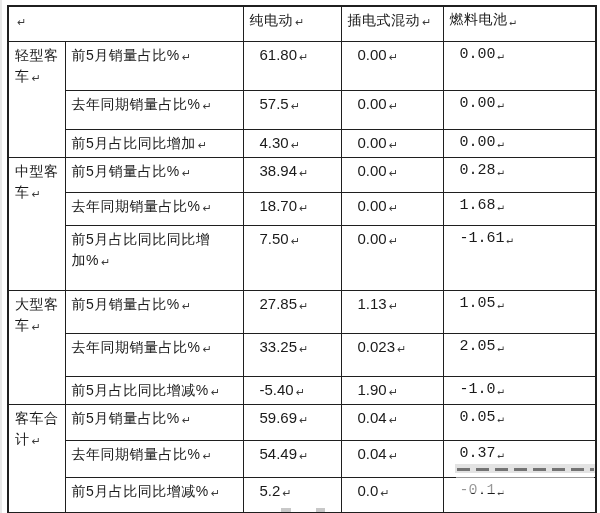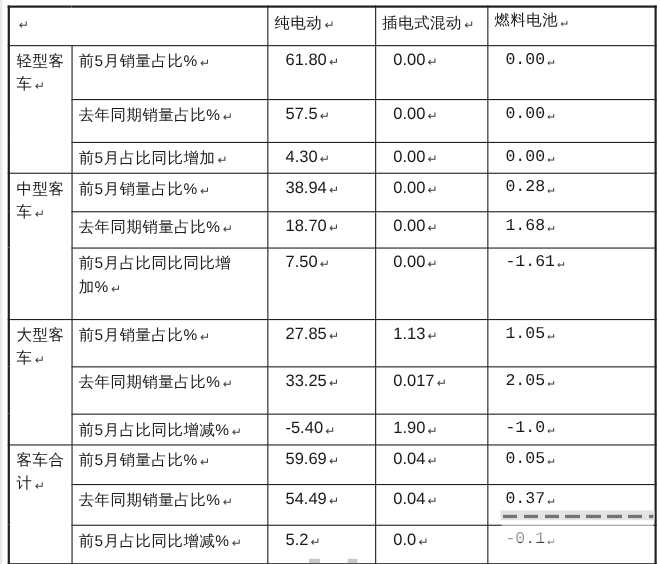--- a/index.html
+++ b/index.html
@@ -112,21 +112,21 @@
   <tr style="height:43px">
     <td rowspan="3" class="cjk"><span>大型客车</span><span class="eol">↵</span></td>
     <td class="cjk"><span>前5月销量占比%</span><span class="eol">↵</span></td>
     <td class="num"><span>27.85</span><span class="eol">↵</span></td>
     <td class="num"><span>1.13</span><span class="eol">↵</span></td>
     <td class="num endcell"><span>1.05</span><span class="eol">↵</span></td>
   </tr>
   <tr style="height:43px">
     <td class="cjk"><span>去年同期销量占比%</span><span class="eol">↵</span></td>
     <td class="num"><span>33.25</span><span class="eol">↵</span></td>
-    <td class="num"><span>0.017</span><span class="eol">↵</span></td>
+    <td class="num"><span>0.023</span><span class="eol">↵</span></td>
     <td class="num endcell"><span>2.05</span><span class="eol">↵</span></td>
   </tr>
   <tr style="height:24px">
     <td class="cjk"><span>前5月占比同比增减%</span><span class="eol">↵</span></td>
     <td class="num"><span>-5.40</span><span class="eol">↵</span></td>
     <td class="num"><span>1.90</span><span class="eol">↵</span></td>
     <td class="num endcell"><span>-1.0</span><span class="eol">↵</span></td>
   </tr>
 
   <tr style="height:36px">

